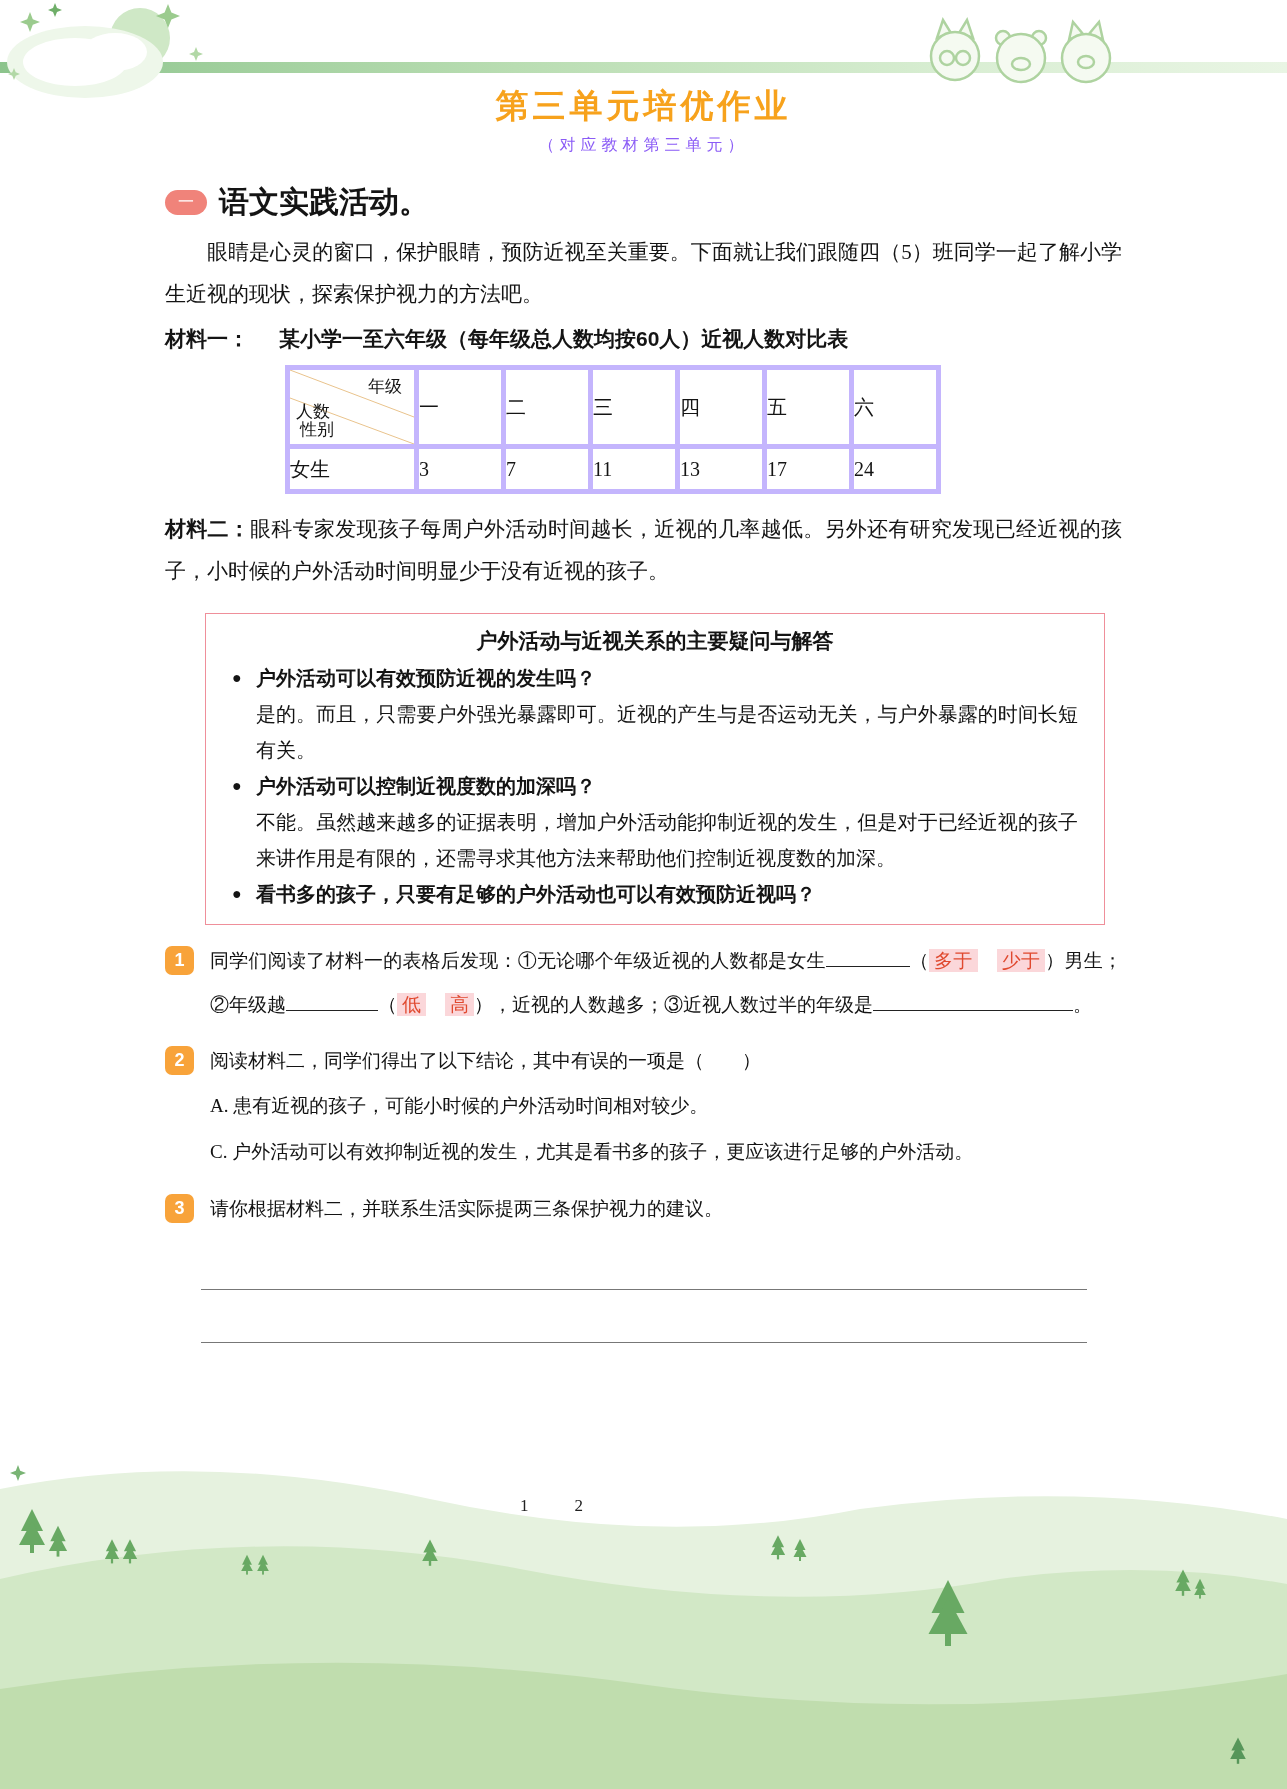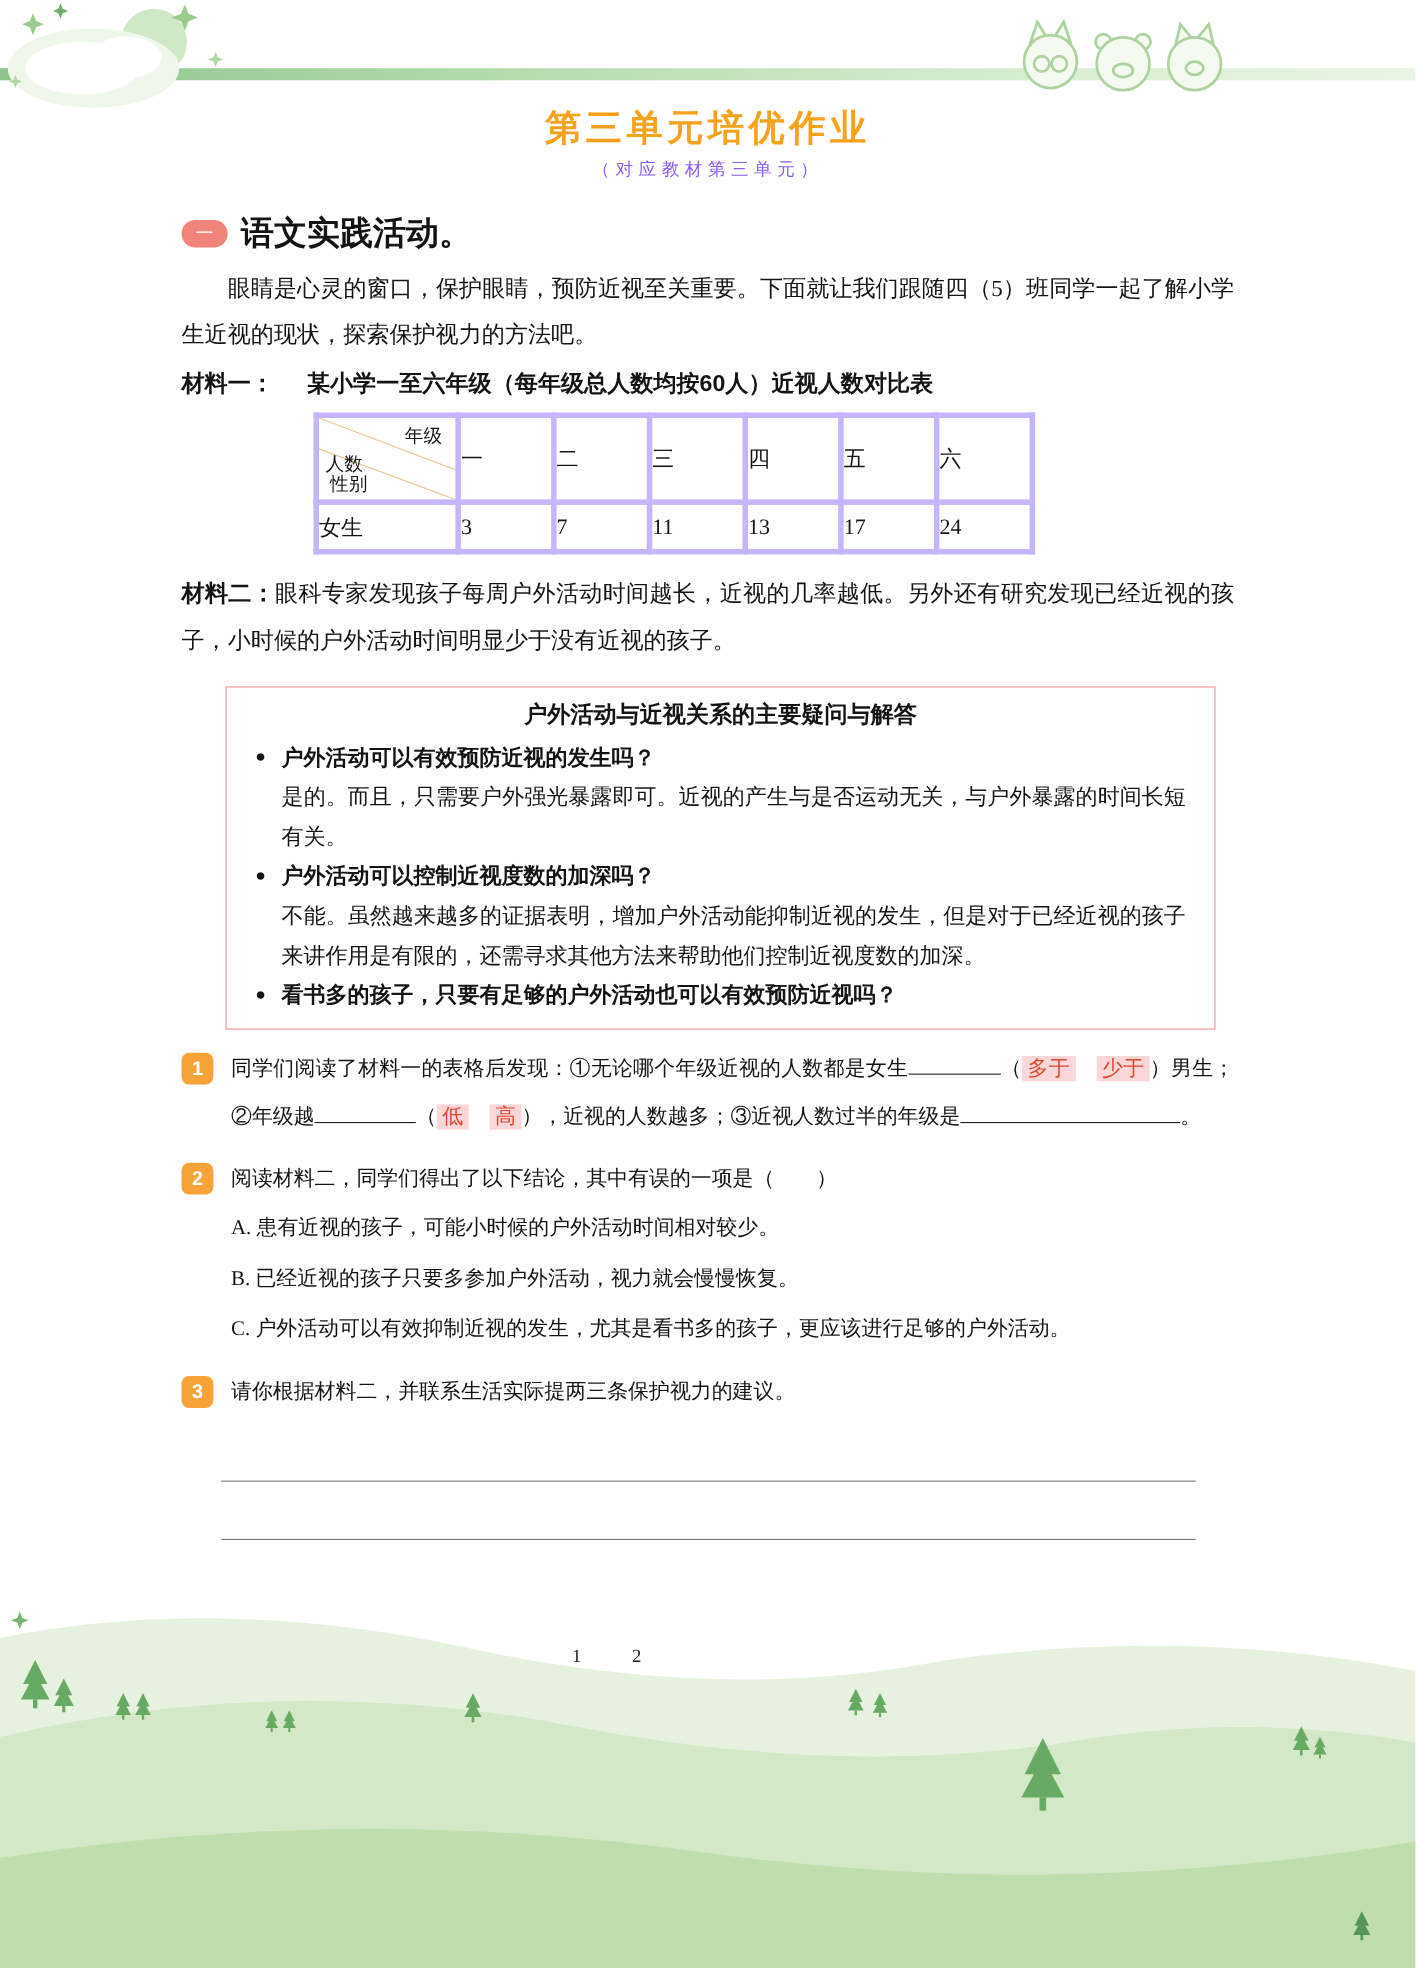--- a/index.html
+++ b/index.html
@@ -6,21 +6,21 @@
   .page{position:relative;width:1287px;height:1789px;background:#ffffff;overflow:hidden;
         font-family:"Liberation Serif","DejaVu Serif",serif;color:#141414;}
 
   
   .top-bar{position:absolute;top:62px;left:0;right:0;height:11px;z-index:1;
            background:linear-gradient(90deg,#8cc48c 0%,#b9ddb2 40%,#d9eed3 75%,#e9f5e4 100%);}
   .deco-tl{position:absolute;top:0;left:0;z-index:2;}
   .deco-tr{position:absolute;top:14px;right:160px;z-index:2;}
 
   
-  .content{position:relative;z-index:2;margin:12px 165px;padding-top:84px;width:957px;}
+  .content{position:relative;z-index:2;margin:2px 165px;padding-top:84px;width:957px;}
 
   .page-title{text-align:center;color:#f7a21c;font-family:"Liberation Sans",sans-serif;
               font-weight:bold;font-size:33px;letter-spacing:4px;line-height:40px;}
   .page-subtitle{text-align:center;color:#8b5cf6;font-family:"Liberation Sans",sans-serif;
                  font-size:16px;letter-spacing:5px;margin-top:6px;line-height:26px;}
 
   .section-head{display:flex;align-items:center;margin-top:24px;}
   .sec-badge{display:inline-flex;align-items:center;justify-content:center;width:42px;height:25px;
              border-radius:13px;background:#f0837a;color:#fff;font-size:16px;
              font-family:"Liberation Sans",sans-serif;margin-right:12px;}
@@ -39,21 +39,21 @@
   .c-top{position:absolute;top:5px;right:12px;font-size:17px;}
   .c-mid{position:absolute;top:30px;left:6px;font-size:17px;}
   .c-bot{position:absolute;bottom:3px;left:10px;font-size:17px;}
   .t-col{width:82px;height:74px;}
   .t-row td{height:40px;}
 
   .mat2{margin-top:14px;font-size:21px;line-height:42px;text-align:justify;}
   .mat-label-inline{font-family:"Liberation Sans",sans-serif;font-weight:bold;}
 
   .qa-box{margin:14px 0 0 40px;width:846px;border:1px solid #ef8f9a;padding:8px 26px 12px 26px;background:#fff;}
-  .qa-title{text-align:center;font-family:Liberation Mono, monospace;font-weight:bold;font-size:21px;line-height:38px;}
+  .qa-title{text-align:center;font-family:Liberation Sans, sans-serif;font-weight:bold;font-size:21px;line-height:38px;}
   .qa-q{position:relative;padding-left:24px;font-family:"Liberation Sans",sans-serif;font-weight:bold;
         font-size:20px;line-height:36px;}
   .qa-q .bullet{position:absolute;left:0;top:0;font-size:16px;}
   .qa-a{padding-left:24px;font-size:20px;line-height:36px;text-align:justify;}
 
   .question{display:flex;margin-top:14px;}
   .question.q2,.question.q3{margin-top:12px;}
   .q-badge{flex:0 0 auto;width:29px;height:29px;border-radius:7px;background:#f8a33a;color:#fff;
            font-family:"Liberation Sans",sans-serif;font-weight:bold;font-size:18px;
            display:flex;align-items:center;justify-content:center;margin:7px 16px 0 0;}
@@ -180,21 +180,20 @@
           <span class="q-badge">1</span>
           <div class="q-body">
             <div class="q-text"><span>同学们阅读了材料一的表格后发现：①无论哪个年级近视的人数都是女生</span><span class="blank" style="width: 84px;"></span><span>（</span><span class="hl">多于</span><span>　</span><span class="hl">少于</span><span>）男生；②年级越</span><span class="blank" style="width: 92px;"></span><span>（</span><span class="hl">低</span><span>　</span><span class="hl">高</span><span>），近视的人数越多；③近视人数过半的年级是</span><span class="blank" style="width: 200px;"></span><span>。</span></div>
           </div>
         </div>
         <div class="question q2">
           <span class="q-badge">2</span>
           <div class="q-body">
             <div class="q-text">阅读材料二，同学们得出了以下结论，其中有误的一项是（　　）</div>
             <div class="q-option">A. 患有近视的孩子，可能小时候的户外活动时间相对较少。</div>
-            <div class="q-option">B. 已经近视的孩子只要多参加户外活动，视力就会慢慢恢复。</div>
             <div class="q-option">C. 户外活动可以有效抑制近视的发生，尤其是看书多的孩子，更应该进行足够的户外活动。</div>
           </div>
         </div>
         <div class="question q3">
           <span class="q-badge">3</span>
           <div class="q-body">
             <div class="q-text">请你根据材料二，并联系生活实际提两三条保护视力的建议。</div>
           </div>
         </div>
       </div>

